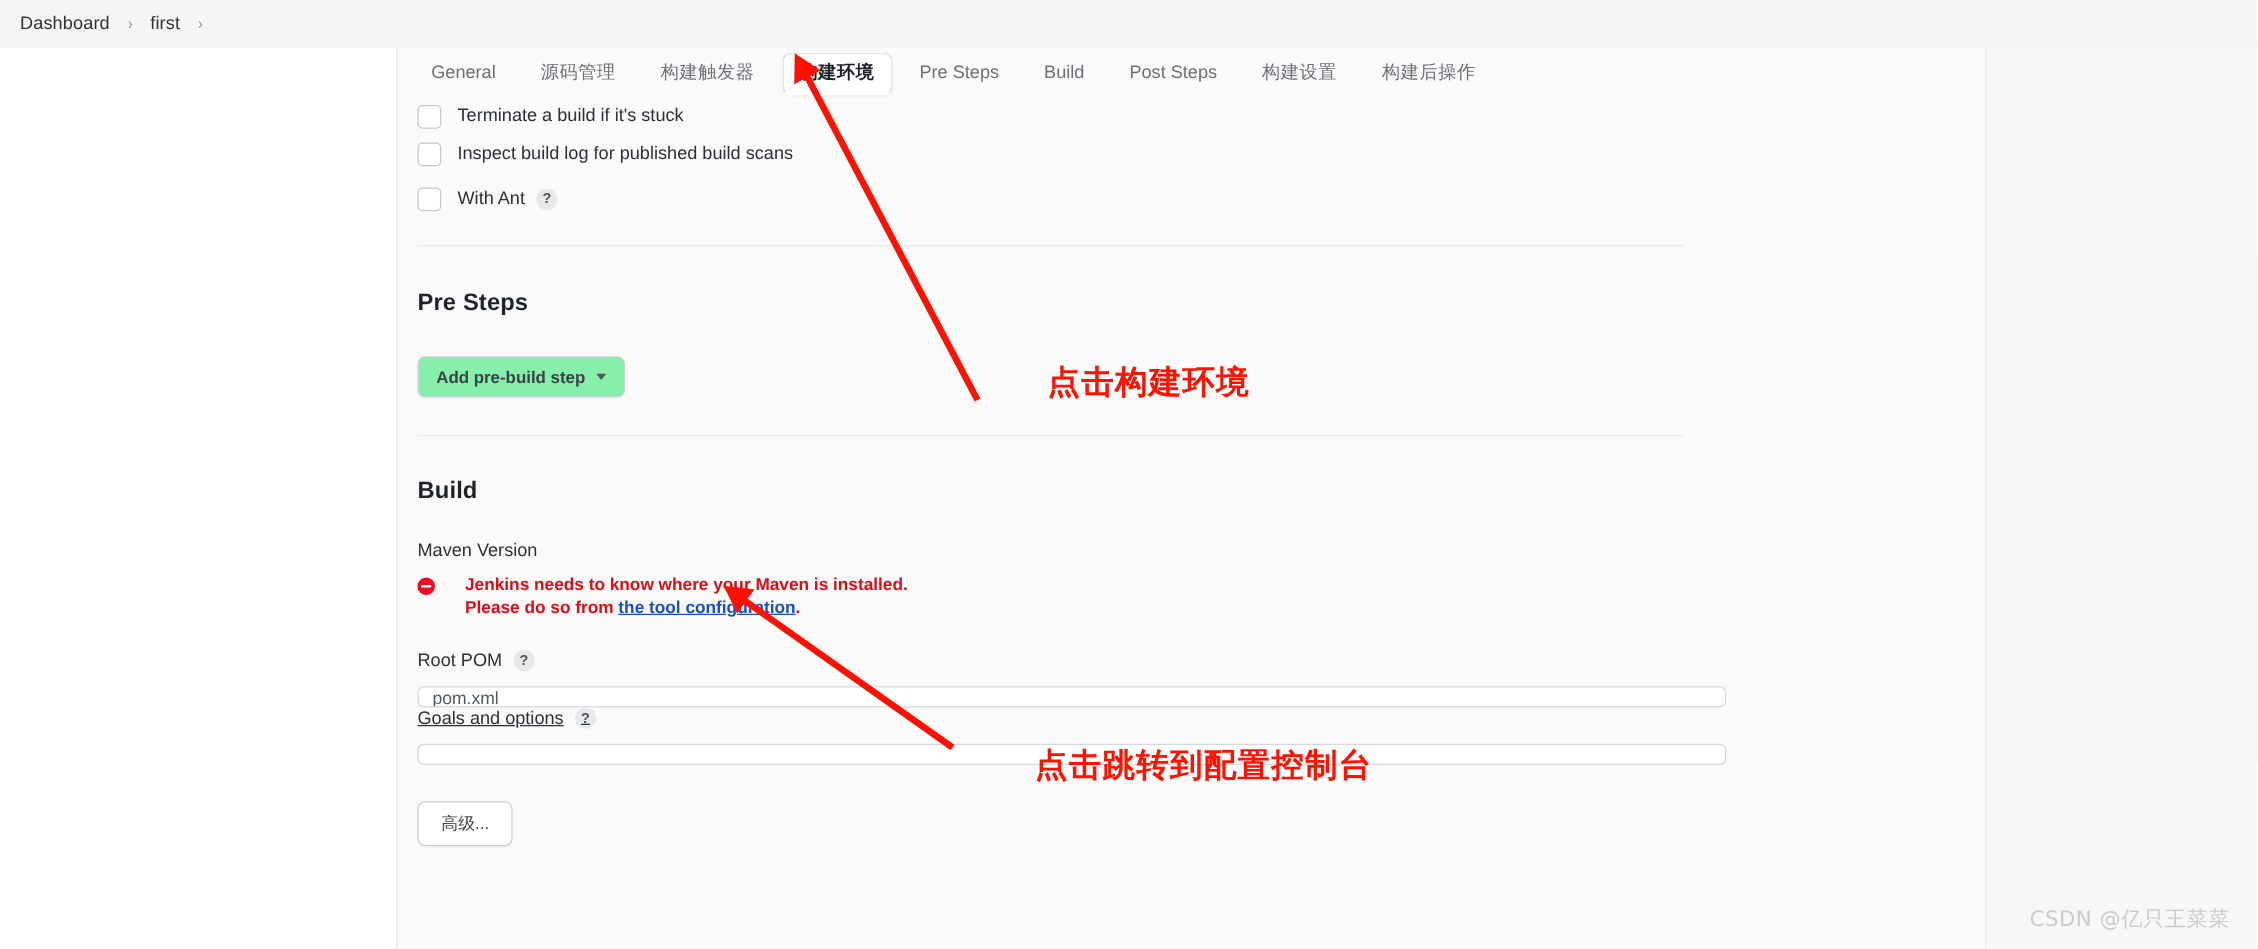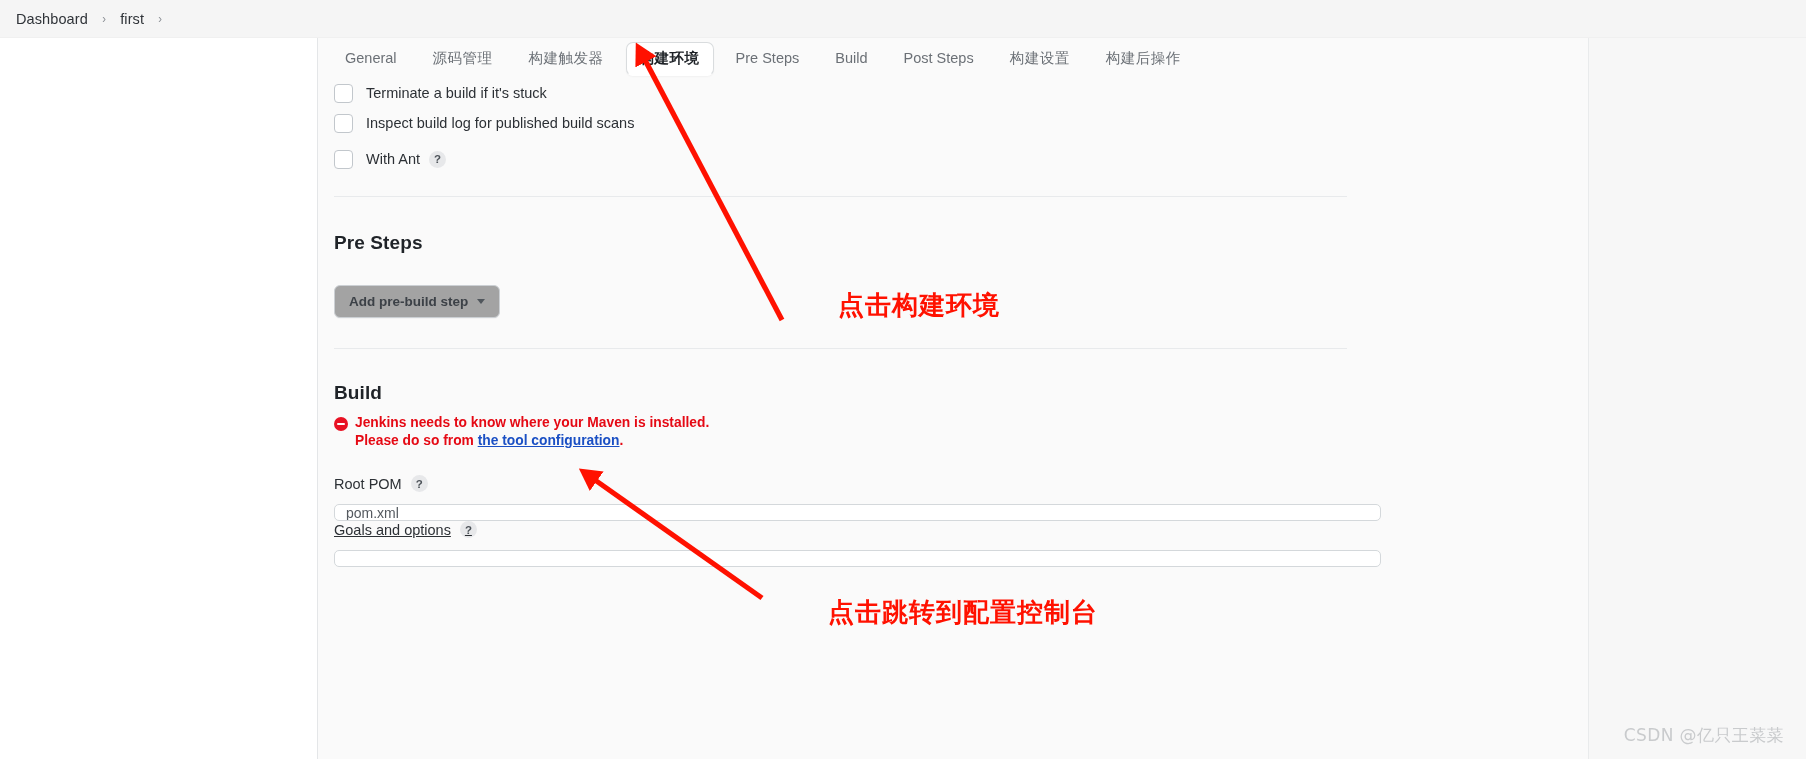--- a/index.html
+++ b/index.html
@@ -147,21 +147,21 @@
     font-size: 19px;
     font-weight: 700;
     color: #1f2328;
     letter-spacing: .1px;
   }
 
   .btn {
     display: inline-flex;
     align-items: center;
     gap: 9px;
-    background: #a3a3a3;
+    background: #86efac;
     border: 1px solid #ccd0d4;
     border-radius: 6px;
     padding: 8px 14px;
     font-size: 13.5px;
     font-weight: 700;
     color: #3c4147;
     cursor: pointer;
     box-shadow: 0 1px 1px rgba(0,0,0,.03);
   }
   .caret {
@@ -204,21 +204,21 @@
     padding: 4px 11px;
     font-family: "Liberation Sans", "DejaVu Sans", sans-serif;
     outline: none;
   }
   .text-input::placeholder { color: #7b8086; }
 
   
   .error-block {
     display: flex;
     align-items: flex-start;
-    gap: 7px;
+    gap: 24px;
   }
   .error-icon {
     width: 14px; height: 14px;
     border-radius: 50%;
     background: #e81123;
     position: relative;
     flex: 0 0 auto;
     margin-top: 3px;
   }
   .error-icon::after {
@@ -321,20 +321,21 @@
       <span class="btn">
         <span>Add pre-build step</span>
         <span class="caret"></span>
       </span>
     </div>
 
     <div class="divider" style="margin-top:30px;"></div>
 
     <div class="section-title" style="margin-top:33px;">Build</div>
 
+    <div class="field-label" style="margin-top:29px;">Maven Version</div>
 
     <div class="error-block" style="margin-top:10px;">
       <span class="error-icon"></span>
       <div class="error-text">
         <span>Jenkins needs to know where your Maven is installed.</span><br>
         <span>Please do so from </span><span class="error-link">the tool configuration</span><span>.</span>
       </div>
     </div>
 
     <div class="field-label" style="margin-top:25px;">
@@ -342,20 +343,23 @@
       <span class="helpicon">?</span>
     </div>
     <input class="text-input" type="text" style="margin-top: 12px;" value="pom.xml">
 
     <div class="field-label" style="text-decoration:underline;">
       <span>Goals and options</span>
       <span class="helpicon">?</span>
     </div>
     <input class="text-input" type="text" style="margin-top: 12px;" value="">
 
+    <div style="margin-top:29px;">
+      <span class="btn-plain">高级...</span>
+    </div>
 
   </div>
 </div>
 
 <svg class="anno-layer" viewBox="0 0 1806 759">
   <defs>
     <marker id="arrowhead" markerWidth="4.2" markerHeight="4.6" refX="0.4" refY="2.3" orient="auto">
       <polygon points="0,0 4.2,2.3 0,4.6" fill="#ff1100"></polygon>
     </marker>
   </defs>

